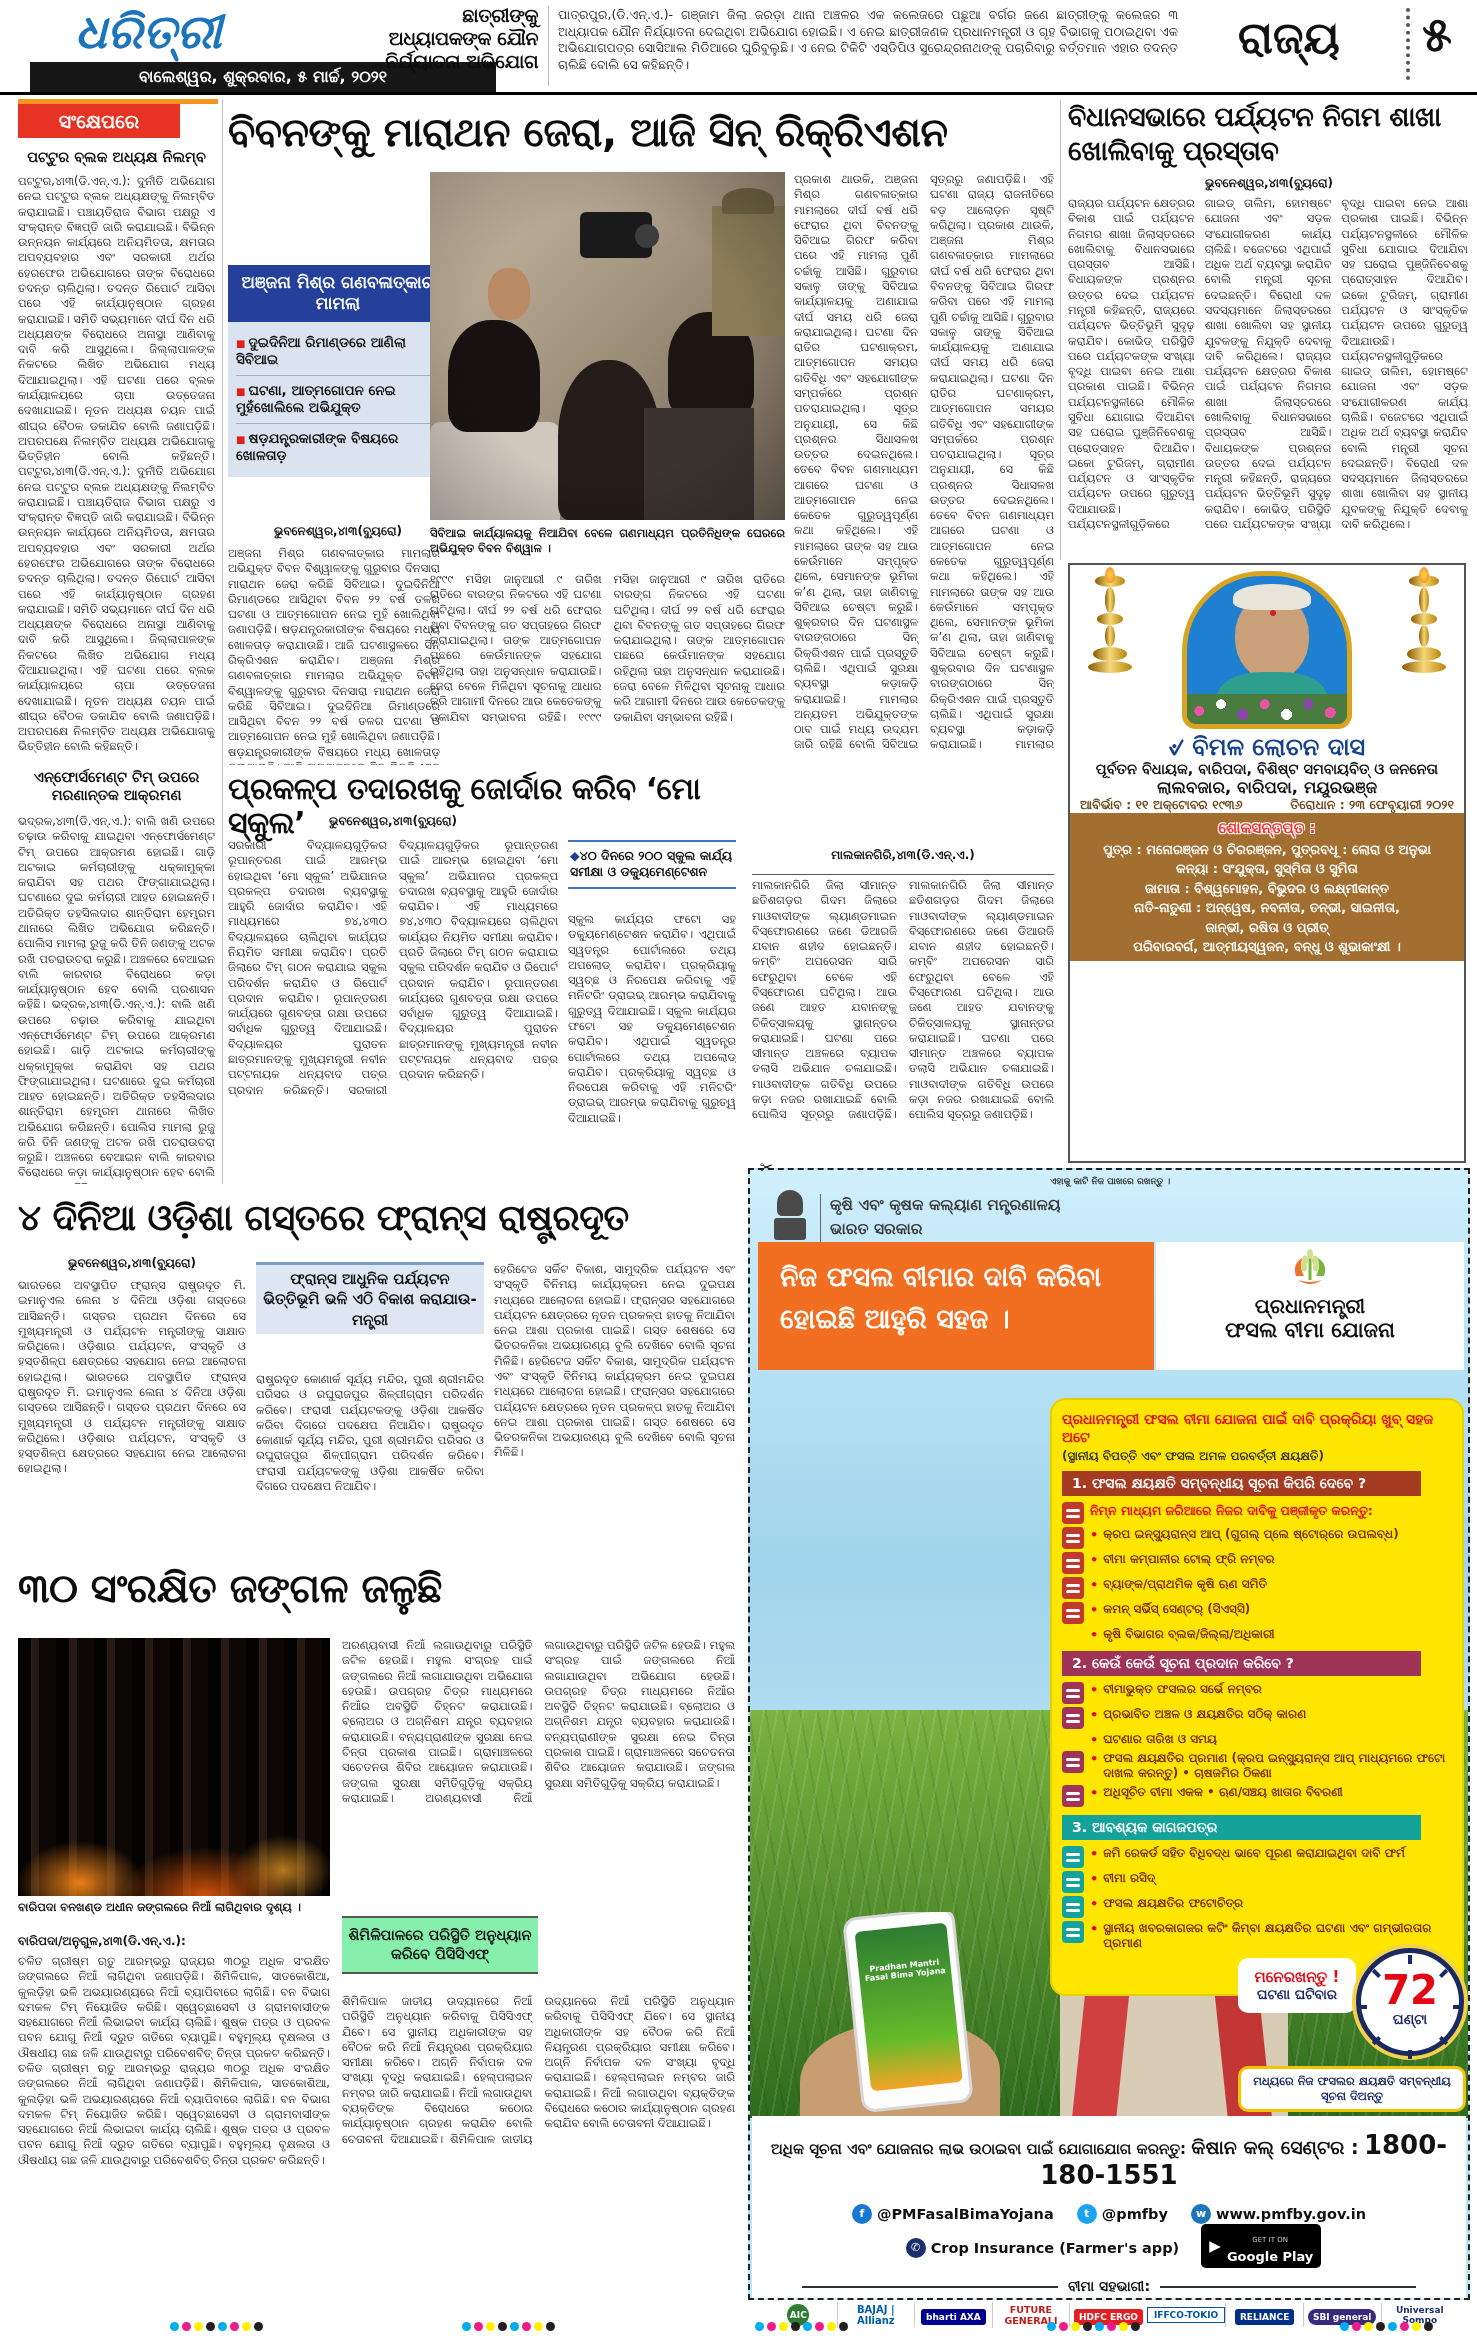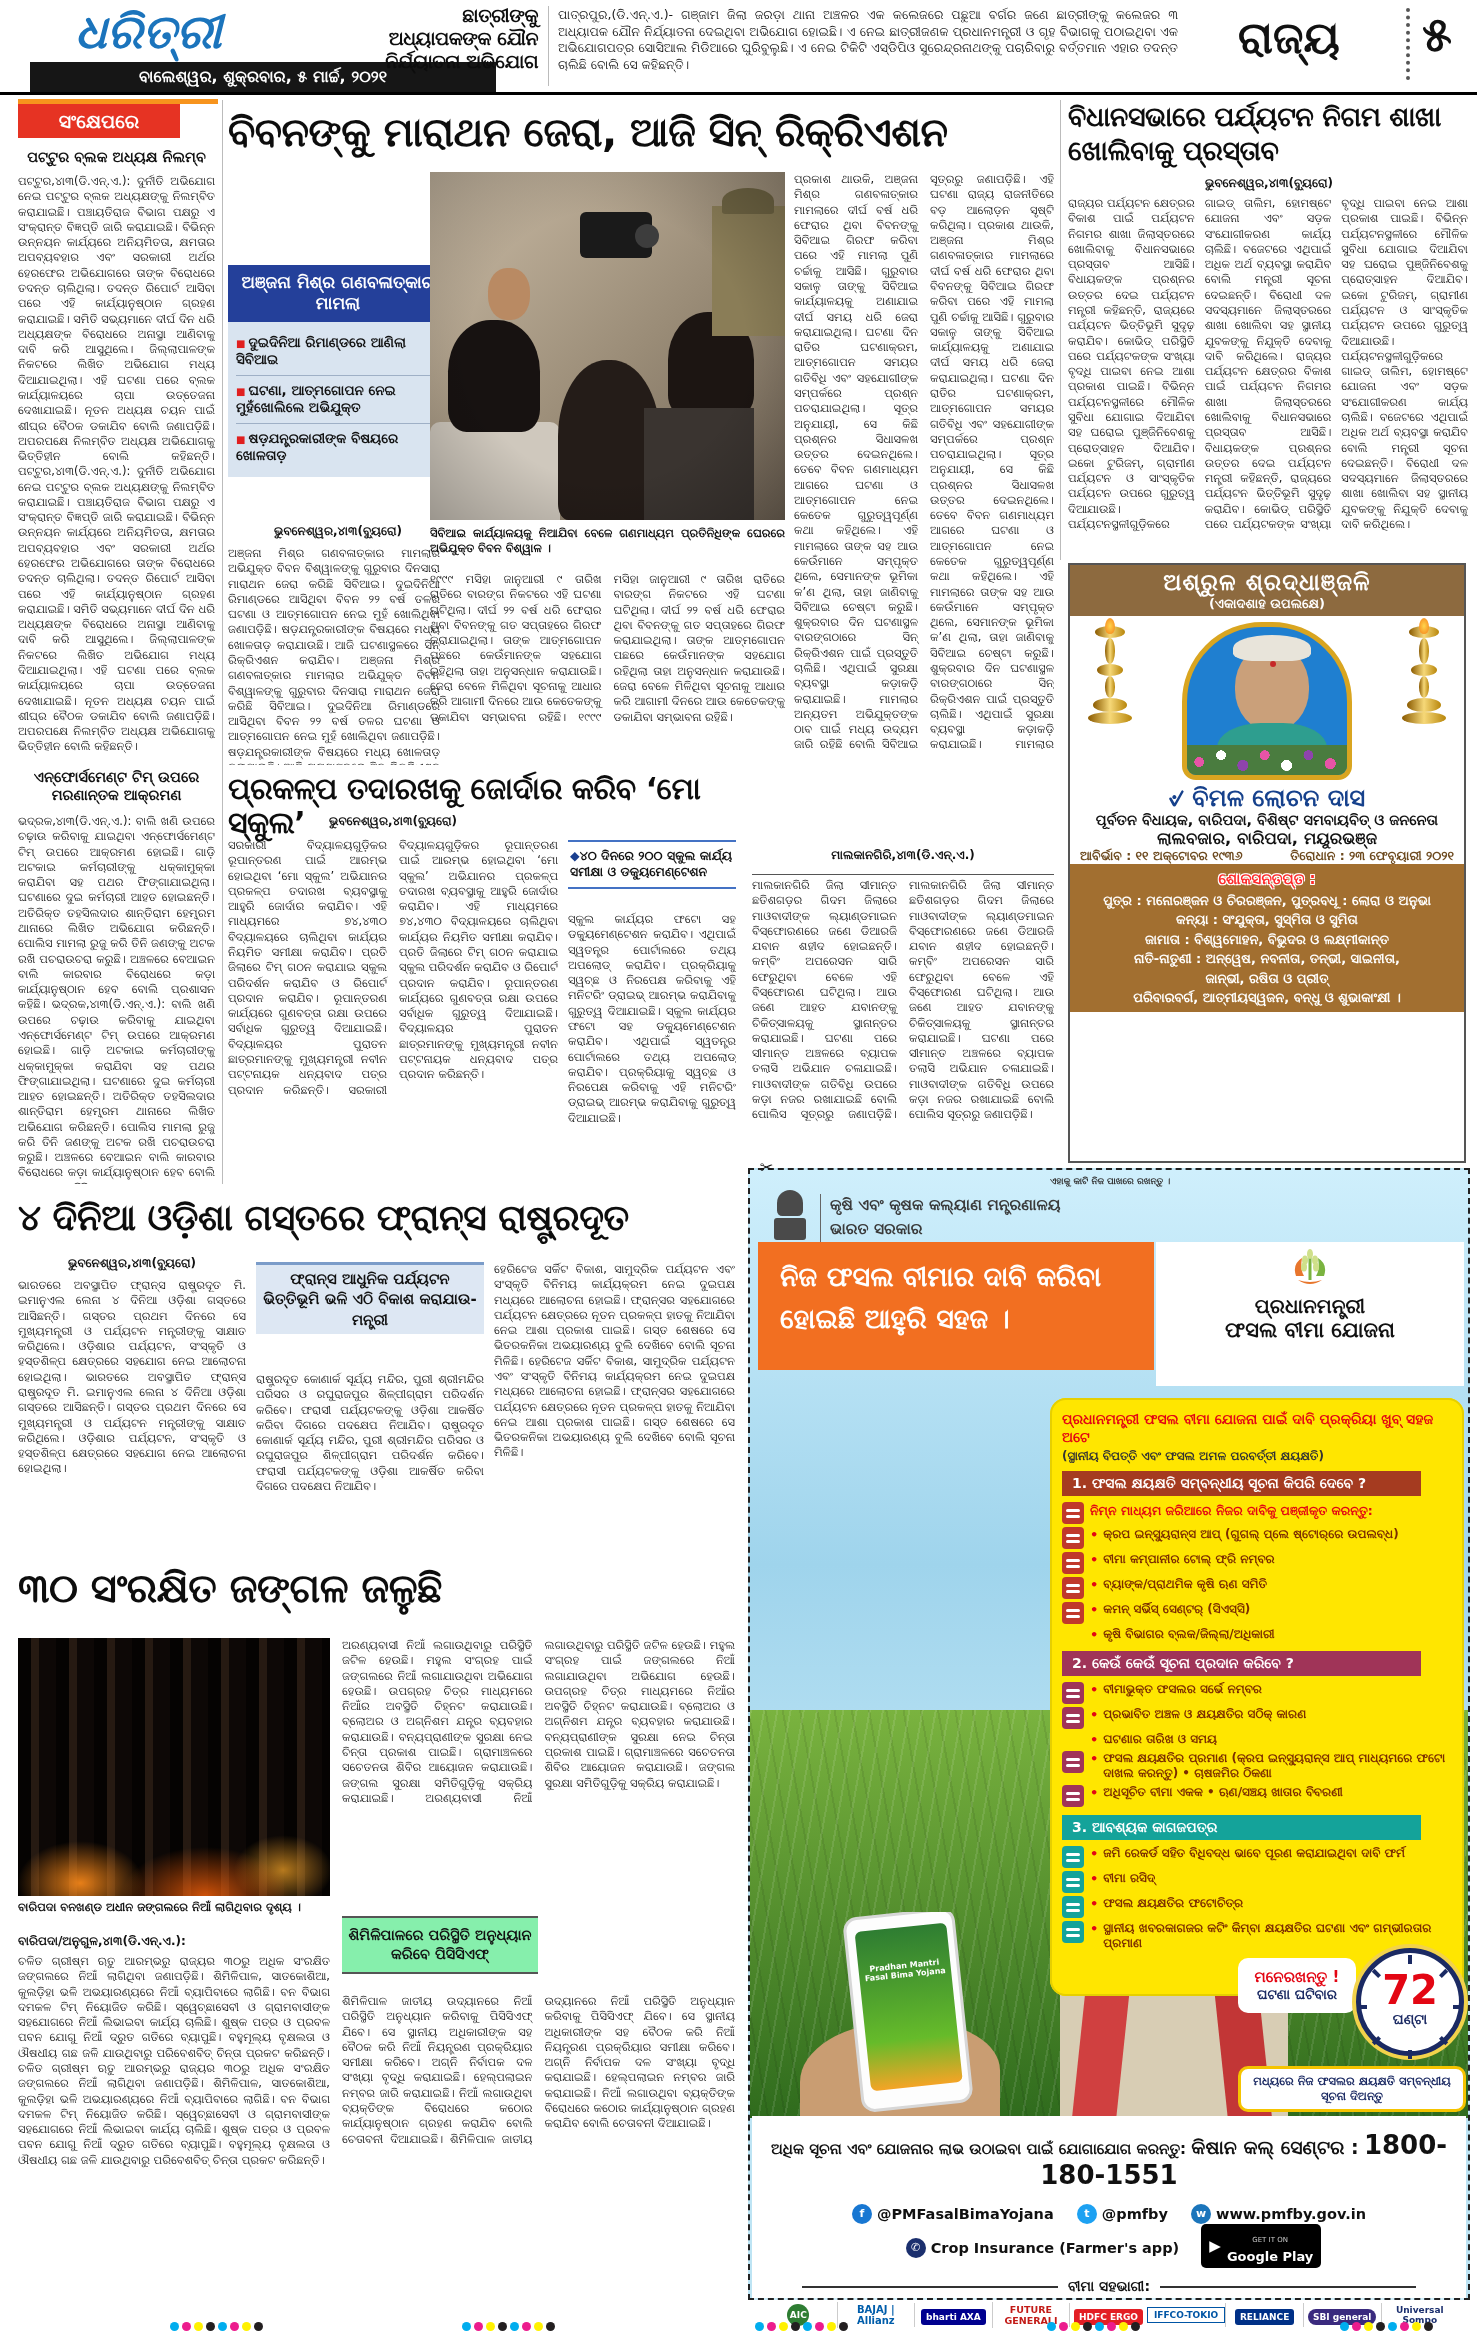--- a/index.html
+++ b/index.html
@@ -189,24 +189,20 @@
   <div class="abs hd" style="left:18px;top:1566px;width:717px;font-size:40px" data-name="forest-headline">୩୦ ସଂରକ୍ଷିତ ଜଙ୍ଗଳ ଜଳୁଛି</div>
   <div id="fire-photo" class="abs" style="left:18px;top:1638px;width:312px;height:258px" data-name="forest-fire-photo"></div>
   <div class="abs caption" style="left:18px;top:1900px;width:312px" data-name="forest-photo-caption">ବାରିପଦା ବନଖଣ୍ଡ ଅଧୀନ ଜଙ୍ଗଲରେ ନିଆଁ ଲାଗିଥିବାର ଦୃଶ୍ୟ ।</div>
   <div class="abs" style="left:18px;top:1934px;width:312px;font-weight:bold;font-size:12px" data-name="dateline">ବାରିପଦା/ଅନୁଗୁଳ,୪ା୩(ଡି.ଏନ୍.ଏ.):</div>
   <div class="abs news" style="left:18px;top:1954px;width:312px;height:362px" data-name="forest-body-1">ଚଳିତ ଗ୍ରୀଷ୍ମ ଋତୁ ଆରମ୍ଭରୁ ରାଜ୍ୟର ୩୦ରୁ ଅଧିକ ସଂରକ୍ଷିତ ଜଙ୍ଗଲରେ ନିଆଁ ଲାଗିଥିବା ଜଣାପଡ଼ିଛି। ଶିମିଳିପାଳ, ସାତକୋଶିଆ, କୁଲଡ଼ିହା ଭଳି ଅଭୟାରଣ୍ୟରେ ନିଆଁ ବ୍ୟାପିବାରେ ଲାଗିଛି। ବନ ବିଭାଗ ଦମକଳ ଟିମ୍ ନିୟୋଜିତ କରିଛି। ସ୍ୱେଚ୍ଛାସେବୀ ଓ ଗ୍ରାମବାସୀଙ୍କ ସହଯୋଗରେ ନିଆଁ ଲିଭାଇବା କାର୍ଯ୍ୟ ଚାଲିଛି। ଶୁଷ୍କ ପତ୍ର ଓ ପ୍ରବଳ ପବନ ଯୋଗୁ ନିଆଁ ଦ୍ରୁତ ଗତିରେ ବ୍ୟାପୁଛି। ବହୁମୂଲ୍ୟ ବୃକ୍ଷଲତା ଓ ଔଷଧୀୟ ଗଛ ଜଳି ଯାଉଥିବାରୁ ପରିବେଶବିତ୍ ଚିନ୍ତା ପ୍ରକଟ କରିଛନ୍ତି। ଚଳିତ ଗ୍ରୀଷ୍ମ ଋତୁ ଆରମ୍ଭରୁ ରାଜ୍ୟର ୩୦ରୁ ଅଧିକ ସଂରକ୍ଷିତ ଜଙ୍ଗଲରେ ନିଆଁ ଲାଗିଥିବା ଜଣାପଡ଼ିଛି। ଶିମିଳିପାଳ, ସାତକୋଶିଆ, କୁଲଡ଼ିହା ଭଳି ଅଭୟାରଣ୍ୟରେ ନିଆଁ ବ୍ୟାପିବାରେ ଲାଗିଛି। ବନ ବିଭାଗ ଦମକଳ ଟିମ୍ ନିୟୋଜିତ କରିଛି। ସ୍ୱେଚ୍ଛାସେବୀ ଓ ଗ୍ରାମବାସୀଙ୍କ ସହଯୋଗରେ ନିଆଁ ଲିଭାଇବା କାର୍ଯ୍ୟ ଚାଲିଛି। ଶୁଷ୍କ ପତ୍ର ଓ ପ୍ରବଳ ପବନ ଯୋଗୁ ନିଆଁ ଦ୍ରୁତ ଗତିରେ ବ୍ୟାପୁଛି। ବହୁମୂଲ୍ୟ ବୃକ୍ଷଲତା ଓ ଔଷଧୀୟ ଗଛ ଜଳି ଯାଉଥିବାରୁ ପରିବେଶବିତ୍ ଚିନ୍ତା ପ୍ରକଟ କରିଛନ୍ତି।</div>
   <div class="abs news cols2" style="left:342px;top:1638px;width:393px;height:268px" data-name="forest-body-2a">ଅରଣ୍ୟବାସୀ ନିଆଁ ଲଗାଉଥିବାରୁ ପରିସ୍ଥିତି ଜଟିଳ ହେଉଛି। ମହୁଲ ସଂଗ୍ରହ ପାଇଁ ଜଙ୍ଗଲରେ ନିଆଁ ଲଗାଯାଉଥିବା ଅଭିଯୋଗ ହେଉଛି। ଉପଗ୍ରହ ଚିତ୍ର ମାଧ୍ୟମରେ ନିଆଁର ଅବସ୍ଥିତି ଚିହ୍ନଟ କରାଯାଉଛି। ବ୍ଲୋଅର ଓ ଅଗ୍ନିଶମ ଯନ୍ତ୍ର ବ୍ୟବହାର କରାଯାଉଛି। ବନ୍ୟପ୍ରାଣୀଙ୍କ ସୁରକ୍ଷା ନେଇ ଚିନ୍ତା ପ୍ରକାଶ ପାଇଛି। ଗ୍ରାମାଞ୍ଚଳରେ ସଚେତନତା ଶିବିର ଆୟୋଜନ କରାଯାଉଛି। ଜଙ୍ଗଲ ସୁରକ୍ଷା ସମିତିଗୁଡ଼ିକୁ ସକ୍ରିୟ କରାଯାଇଛି। ଅରଣ୍ୟବାସୀ ନିଆଁ ଲଗାଉଥିବାରୁ ପରିସ୍ଥିତି ଜଟିଳ ହେଉଛି। ମହୁଲ ସଂଗ୍ରହ ପାଇଁ ଜଙ୍ଗଲରେ ନିଆଁ ଲଗାଯାଉଥିବା ଅଭିଯୋଗ ହେଉଛି। ଉପଗ୍ରହ ଚିତ୍ର ମାଧ୍ୟମରେ ନିଆଁର ଅବସ୍ଥିତି ଚିହ୍ନଟ କରାଯାଉଛି। ବ୍ଲୋଅର ଓ ଅଗ୍ନିଶମ ଯନ୍ତ୍ର ବ୍ୟବହାର କରାଯାଉଛି। ବନ୍ୟପ୍ରାଣୀଙ୍କ ସୁରକ୍ଷା ନେଇ ଚିନ୍ତା ପ୍ରକାଶ ପାଇଛି। ଗ୍ରାମାଞ୍ଚଳରେ ସଚେତନତା ଶିବିର ଆୟୋଜନ କରାଯାଉଛି। ଜଙ୍ଗଲ ସୁରକ୍ଷା ସମିତିଗୁଡ଼ିକୁ ସକ୍ରିୟ କରାଯାଇଛି।</div>
   <div id="sf-box" class="abs" style="left:342px;top:1916px;width:196px" data-name="forest-subhead-box">ଶିମିଳିପାଳରେ ପରିସ୍ଥିତି ଅନୁଧ୍ୟାନ କରିବେ ପିସିସିଏଫ୍</div>
   <div class="abs news cols2" style="left:342px;top:1994px;width:393px;height:322px" data-name="forest-body-2b">ଶିମିଳିପାଳ ଜାତୀୟ ଉଦ୍ୟାନରେ ନିଆଁ ପରିସ୍ଥିତି ଅନୁଧ୍ୟାନ କରିବାକୁ ପିସିସିଏଫ୍ ଯିବେ। ସେ ସ୍ଥାନୀୟ ଅଧିକାରୀଙ୍କ ସହ ବୈଠକ କରି ନିଆଁ ନିୟନ୍ତ୍ରଣ ପ୍ରକ୍ରିୟାର ସମୀକ୍ଷା କରିବେ। ଅଗ୍ନି ନିର୍ବାପକ ଦଳ ସଂଖ୍ୟା ବୃଦ୍ଧି କରାଯାଇଛି। ହେଲ୍ପଲାଇନ ନମ୍ବର ଜାରି କରାଯାଇଛି। ନିଆଁ ଲଗାଉଥିବା ବ୍ୟକ୍ତିଙ୍କ ବିରୋଧରେ କଠୋର କାର୍ଯ୍ୟାନୁଷ୍ଠାନ ଗ୍ରହଣ କରାଯିବ ବୋଲି ଚେତାବନୀ ଦିଆଯାଇଛି। ଶିମିଳିପାଳ ଜାତୀୟ ଉଦ୍ୟାନରେ ନିଆଁ ପରିସ୍ଥିତି ଅନୁଧ୍ୟାନ କରିବାକୁ ପିସିସିଏଫ୍ ଯିବେ। ସେ ସ୍ଥାନୀୟ ଅଧିକାରୀଙ୍କ ସହ ବୈଠକ କରି ନିଆଁ ନିୟନ୍ତ୍ରଣ ପ୍ରକ୍ରିୟାର ସମୀକ୍ଷା କରିବେ। ଅଗ୍ନି ନିର୍ବାପକ ଦଳ ସଂଖ୍ୟା ବୃଦ୍ଧି କରାଯାଇଛି। ହେଲ୍ପଲାଇନ ନମ୍ବର ଜାରି କରାଯାଇଛି। ନିଆଁ ଲଗାଉଥିବା ବ୍ୟକ୍ତିଙ୍କ ବିରୋଧରେ କଠୋର କାର୍ଯ୍ୟାନୁଷ୍ଠାନ ଗ୍ରହଣ କରାଯିବ ବୋଲି ଚେତାବନୀ ଦିଆଯାଇଛି।</div>
 
   <div id="obit" class="abs" style="left:1068px;top:563px;width:398px;height:600px" data-name="obituary-ad">
-    <div id="obit-h" data-name="obituary-header">
-      <div class="l1" data-name="obituary-title">ଅଶ୍ରୁଳ ଶ୍ରଦ୍ଧାଞ୍ଜଳି</div>
-      <div class="l2" data-name="obituary-subtitle">(ଏକାଦଶାହ ଉପଲକ୍ଷେ)</div>
-    </div>
     <div style="position:relative;height:168px" data-name="obituary-photo-area">
       <div class="lamp" style="left:10px;top:10px" data-name="oil-lamp-icon">
         <span class="flame" style="left:25px;top:-8px"></span>
         <i style="width:30px;height:12px"></i>
           <i style="width:10px;height:26px"></i>
           <i style="width:26px;height:12px"></i>
           <i style="width:10px;height:22px"></i>
           <i style="width:34px;height:14px"></i>
           <i style="width:44px;height:12px"></i>
       </div>
@@ -285,21 +281,21 @@
       <div style="width:32px;height:22px;background:#4a4a4a;margin:2px auto 0;border-radius:3px"></div>
       <div style="width:40px;height:6px;background:#4a4a4a;margin:2px auto 0"></div>
     </div>
     <div class="abs vrule" style="left:70px;top:24px;height:52px;background:#666" data-name="divider"></div>
     <div class="abs" style="left:80px;top:26px" data-name="ministry-text">
       <div style="font-size:15.5px;font-weight:bold;color:#3a3a3a" data-name="ministry-line1">କୃଷି ଏବଂ କୃଷକ କଲ୍ୟାଣ ମନ୍ତ୍ରଣାଳୟ</div>
       <div style="font-size:15.5px;font-weight:bold;color:#3a3a3a;margin-top:6px" data-name="ministry-line2">ଭାରତ ସରକାର</div>
     </div>
 
     <div id="ad-orange" class="abs" style="left:8px;top:72px;width:396px;height:128px" data-name="ad-headline">ନିଜ ଫସଲ ବୀମାର ଦାବି କରିବା ହୋଇଛି ଆହୁରି ସହଜ ।</div>
-    <div id="ad-scheme" class="abs" style="left:406px;top:72px;width:308px;height:144px" data-name="pmfby-logo-box">
+    <div id="ad-scheme" class="abs" style="left:406px;top:72px;width:308px;height:128px" data-name="pmfby-logo-box">
       <svg width="44" height="44" viewBox="0 0 44 44" style="margin-top:4px" data-name="wheat-hands-icon">
         <path d="M8 30 Q4 18 14 12 Q12 24 16 30 Z" fill="#e8762d"></path>
         <path d="M36 30 Q40 18 30 12 Q32 24 28 30 Z" fill="#7ab33f"></path>
         <rect x="20.5" y="8" width="3" height="26" fill="#7ab33f"></rect>
         <ellipse cx="22" cy="8" rx="3" ry="5" fill="#cfe08a"></ellipse>
         <ellipse cx="17" cy="14" rx="3" ry="4.5" fill="#cfe08a"></ellipse>
         <ellipse cx="27" cy="14" rx="3" ry="4.5" fill="#cfe08a"></ellipse>
         <ellipse cx="16" cy="21" rx="3" ry="4.5" fill="#cfe08a"></ellipse>
         <ellipse cx="28" cy="21" rx="3" ry="4.5" fill="#cfe08a"></ellipse>
         <path d="M10 34 Q22 42 34 34 Q22 38 10 34 Z" fill="#e8762d"></path>

